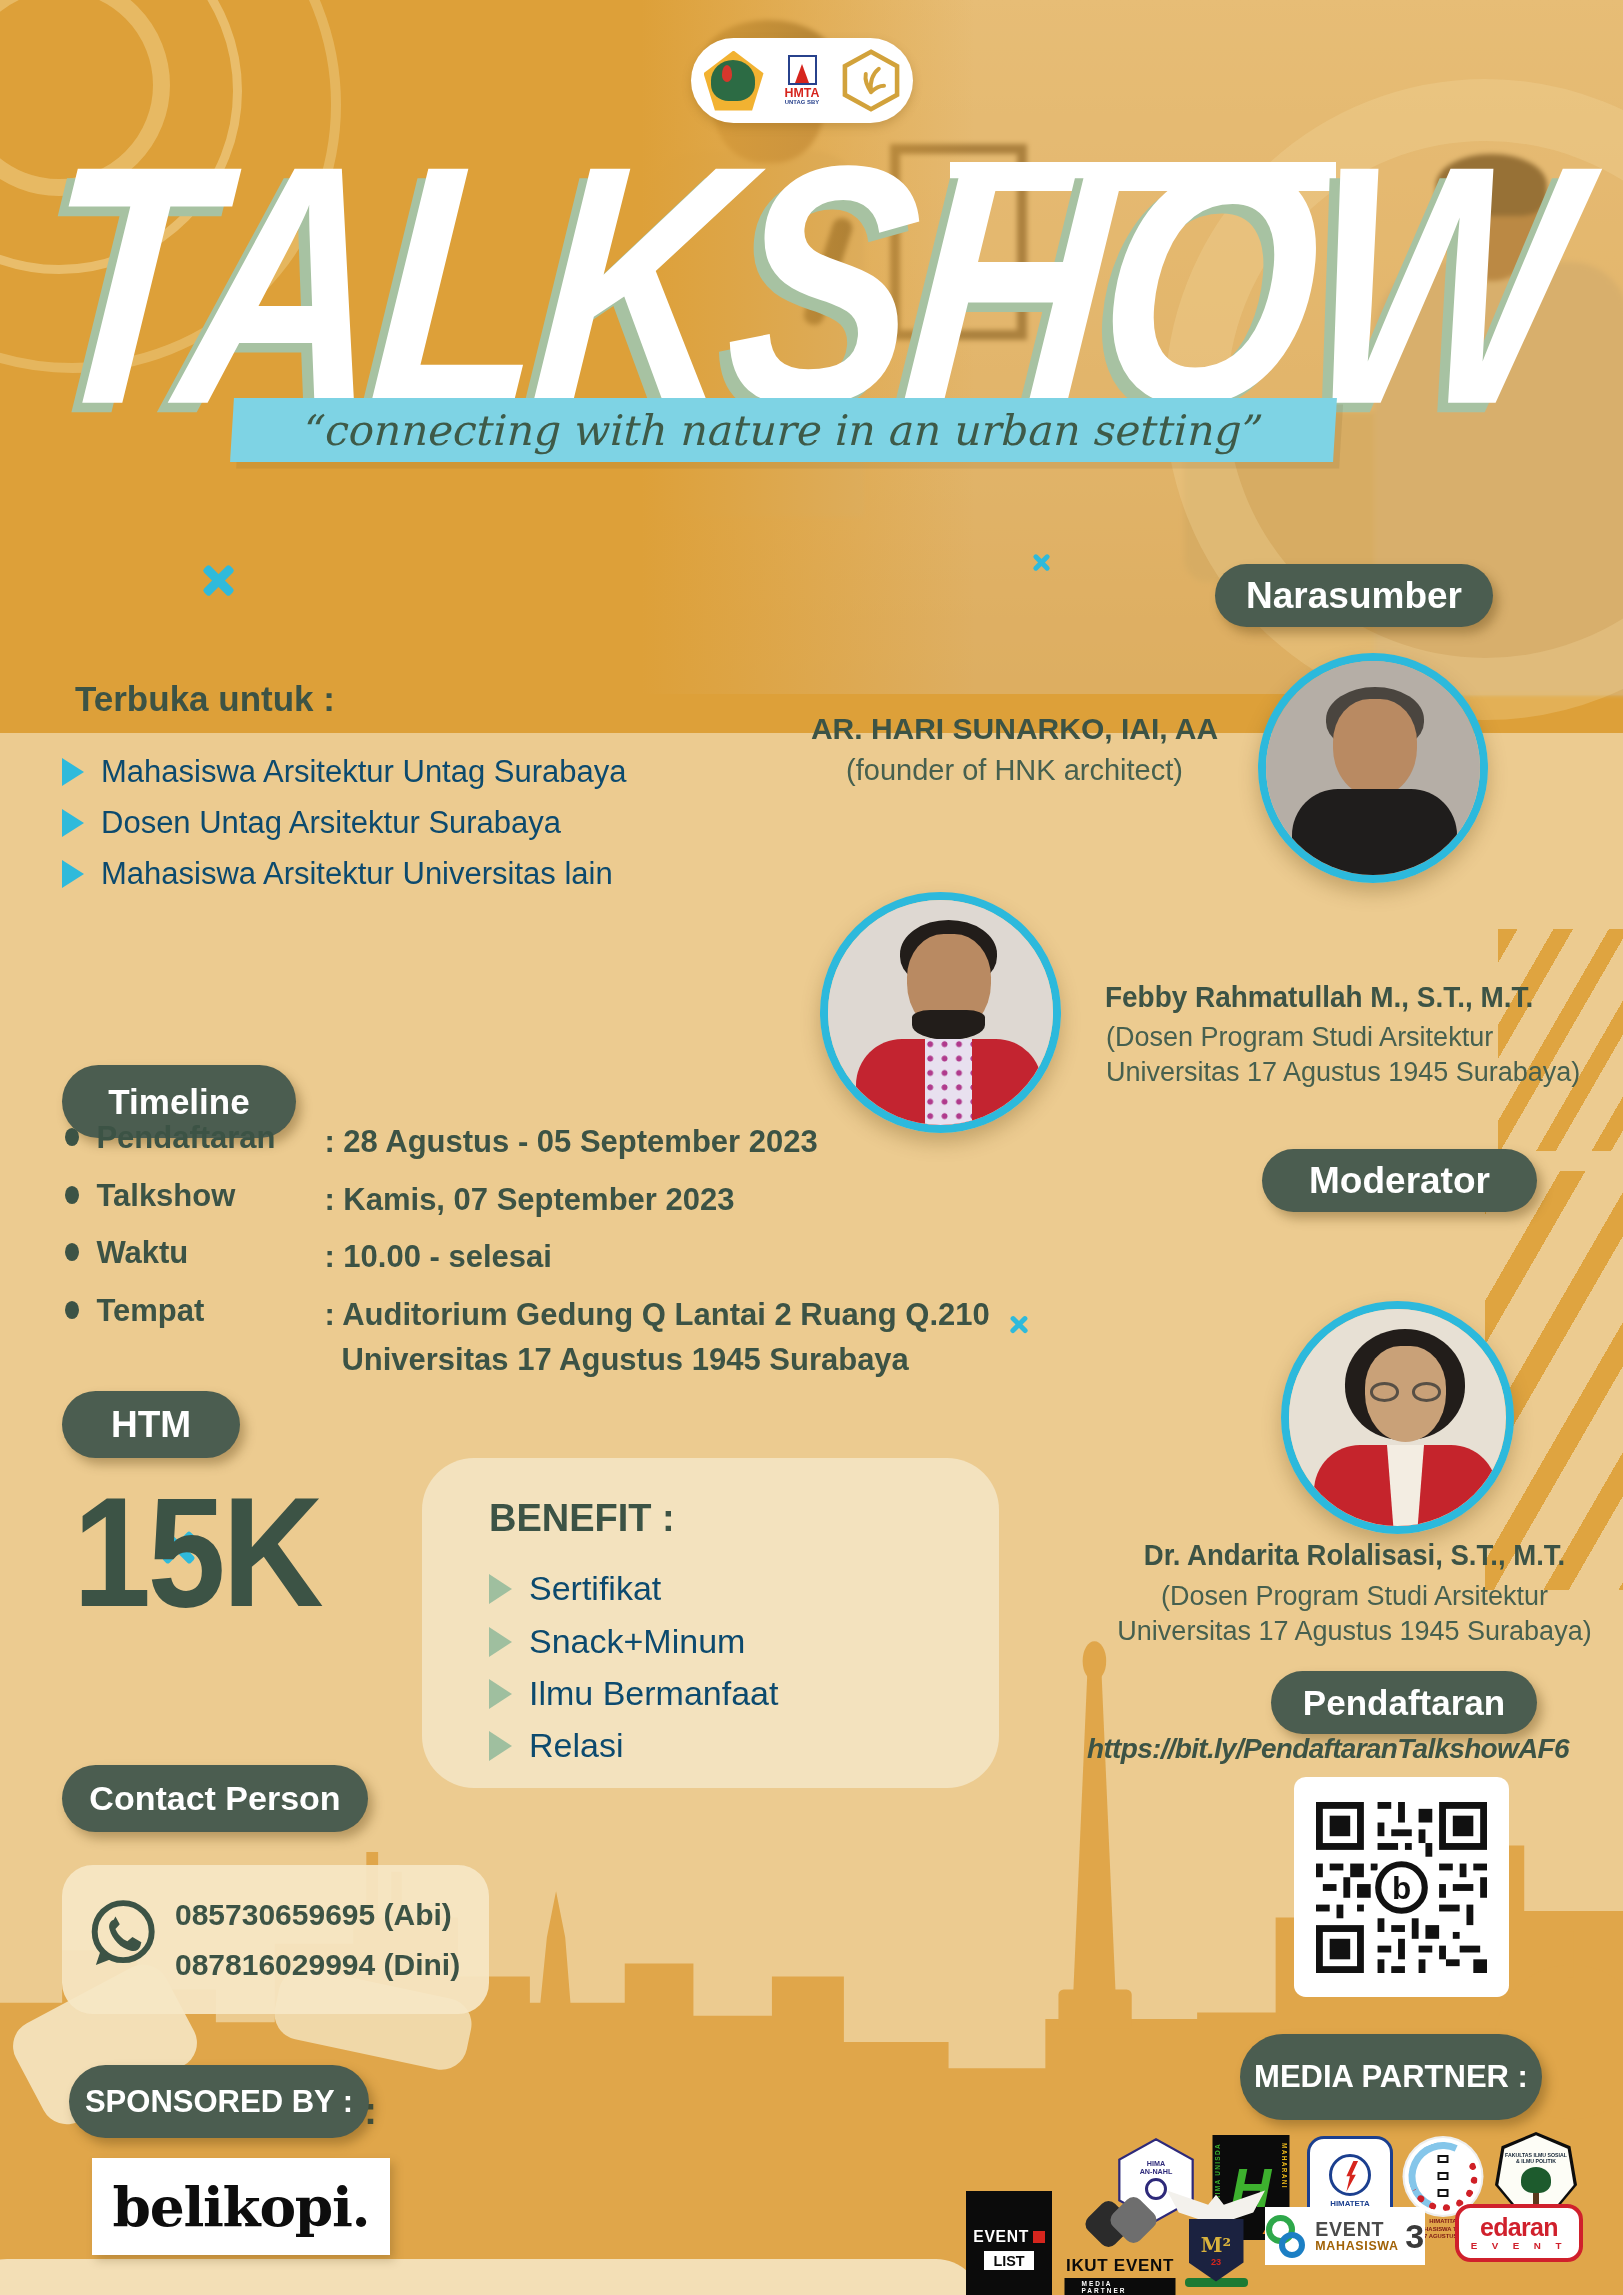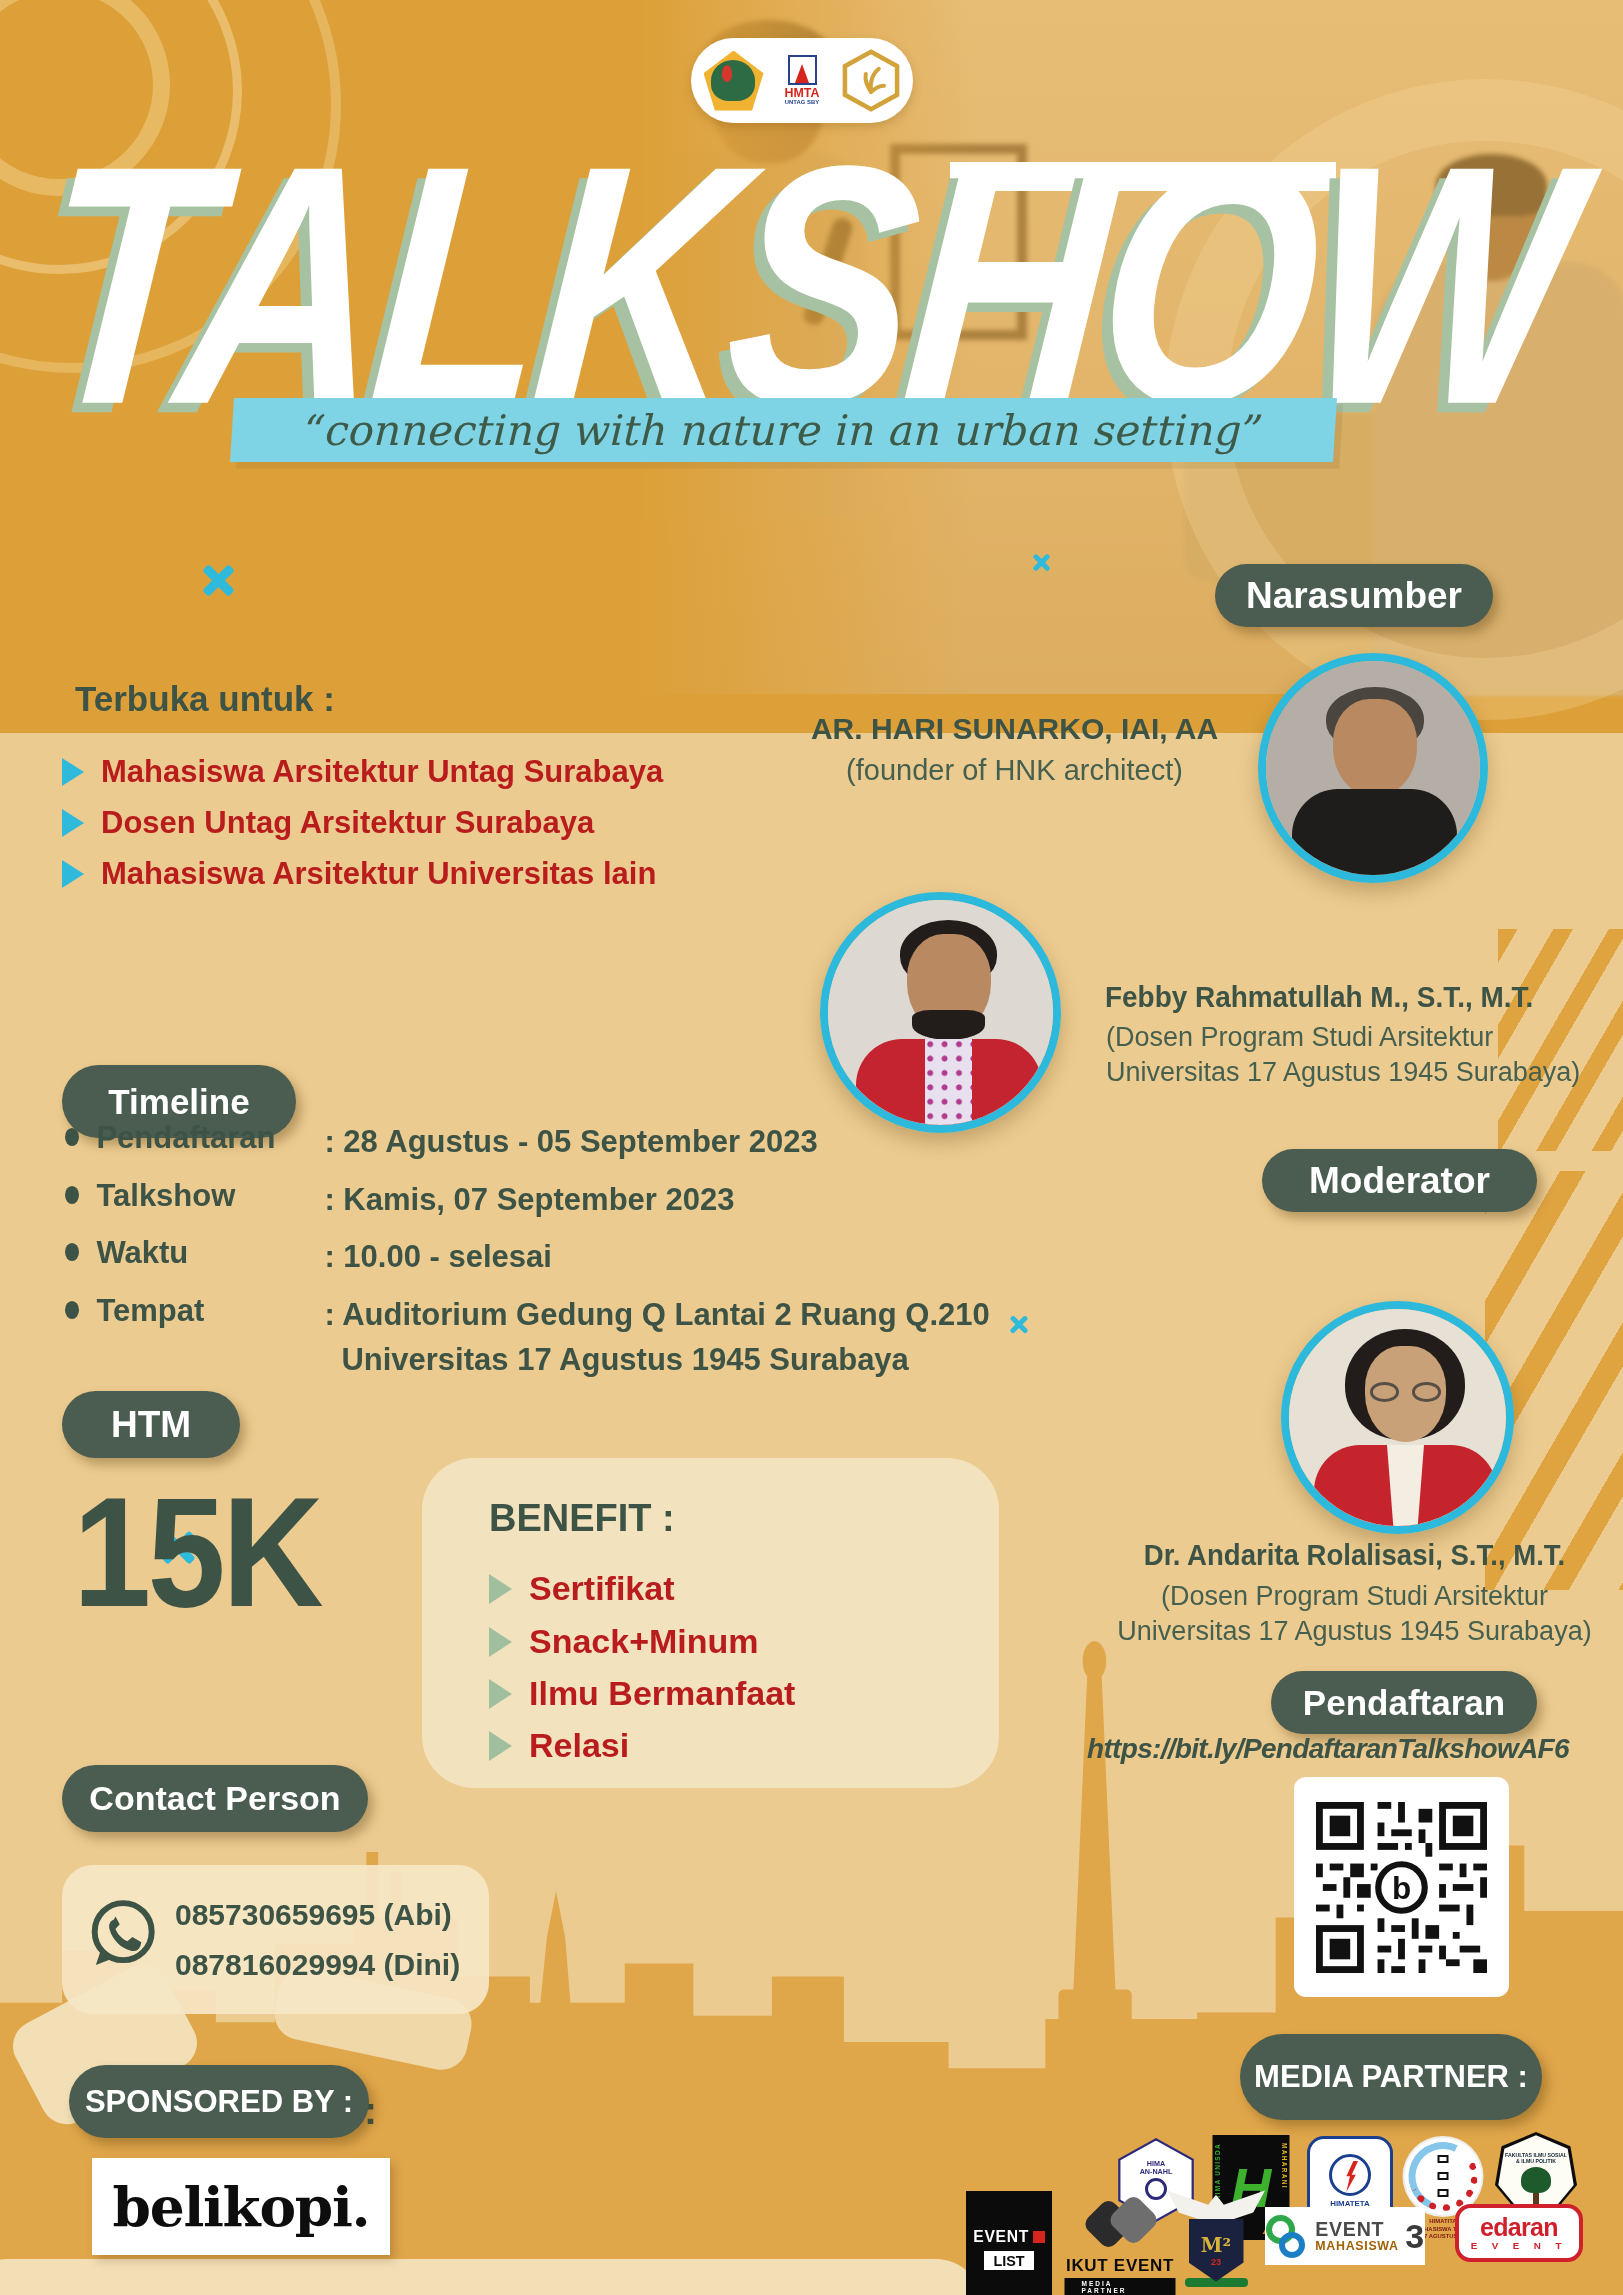--- a/index.html
+++ b/index.html
@@ -70,21 +70,21 @@
   .avatar .bg { position:absolute; inset:0; }
   .avatar .hair { position:absolute; border-radius:50% 50% 46% 46%; background:#221d1a; }
   .avatar .face { position:absolute; border-radius:48% 48% 55% 55%; background:#b98a62; }
   .avatar .body { position:absolute; border-radius:46px 46px 0 0; }
   .avatar .shirt { position:absolute; }
   
   .heading { position:absolute; font-weight:bold; z-index:9; }
   .tri-cyan { width:0; height:0; border-top:14.4px solid transparent; border-bottom:14.4px solid transparent; border-left:22px solid #2FBADB; }
   .tri-sage { width:0; height:0; border-top:15.7px solid transparent; border-bottom:15.7px solid transparent; border-left:23.6px solid #9FBF9F; }
   .list-row { position:absolute; display:flex; align-items:center; gap:17px; z-index:9; }
-  .list-row .txt { font-weight:bold; font-size:31px; color:#b91c1c; }
+  .list-row .txt { font-weight:normal; font-size:31px; color:#0c4a6e; }
   .t-row { position:absolute; left:65px; display:flex; align-items:flex-start; z-index:9; }
   .t-dot { width:14.4px; height:18.3px; border-radius:50%; background:#3C5345; margin-top:7.9px; }
   .t-label { width:228px; margin-left:17px; font-weight:bold; font-size:31px; color:#3C5345; }
   .t-val { font-weight:bold; font-size:31px; color:#3C5345; line-height:1.45; }
   
   .benefit-box { position:absolute; left:422px; top:1458px; width:577px; height:330px; background:#F3E2BE; border-radius:52px; z-index:8; }
   .contact-card { position:absolute; left:62px; top:1865px; width:427px; height:149px; background:rgba(246,231,198,.92); border-radius:31px; z-index:8; }
   .price { position:absolute; left:73px; top:1463px; font-size:156px; font-weight:900; color:#3C5345; letter-spacing:-3.9px;
     transform:scaleX(.9); transform-origin:left top; z-index:9; }
   

